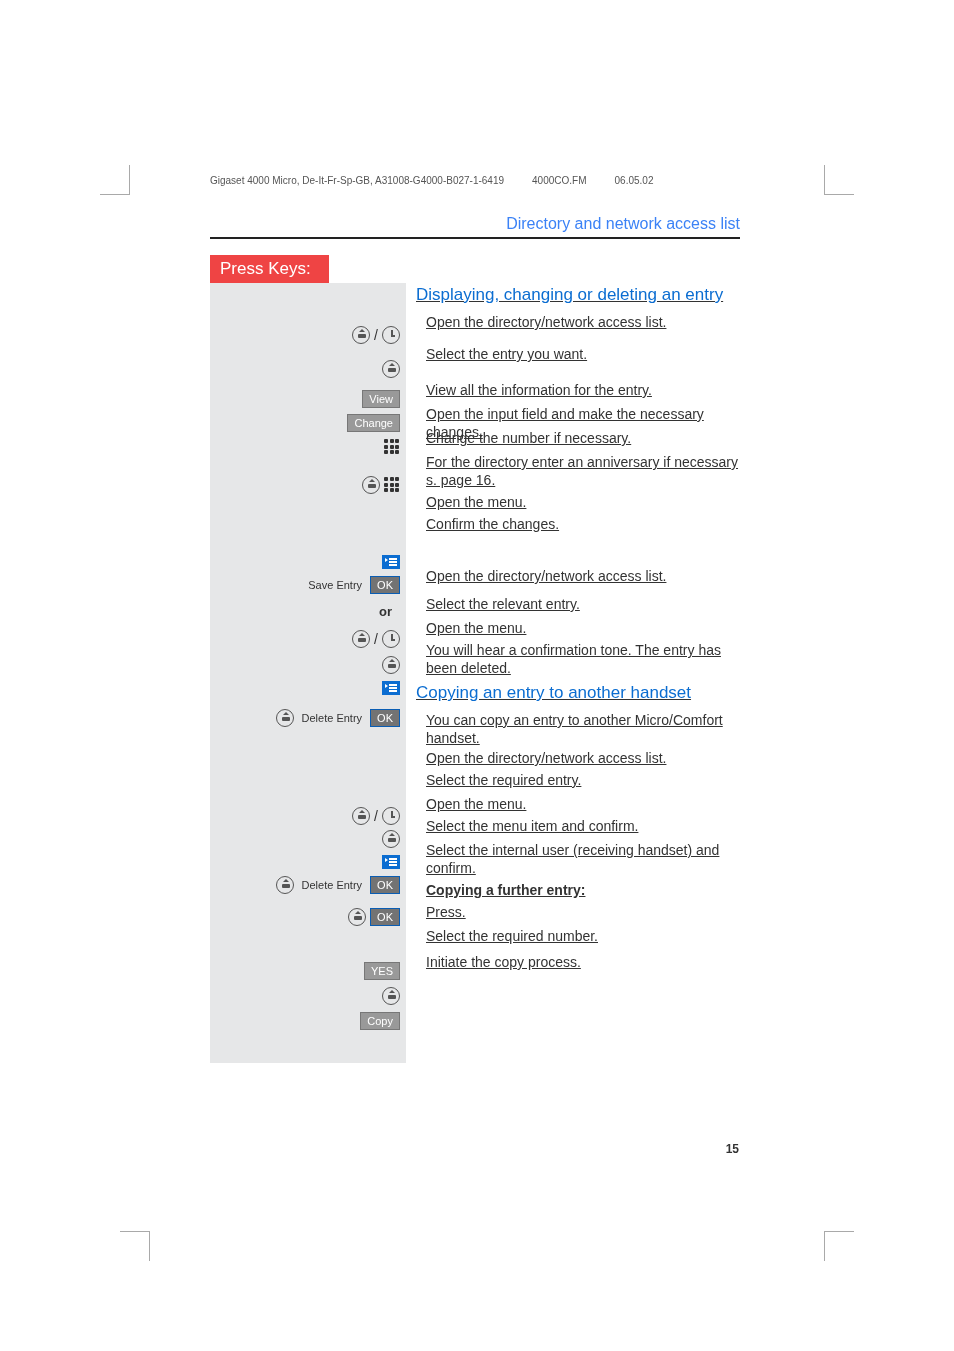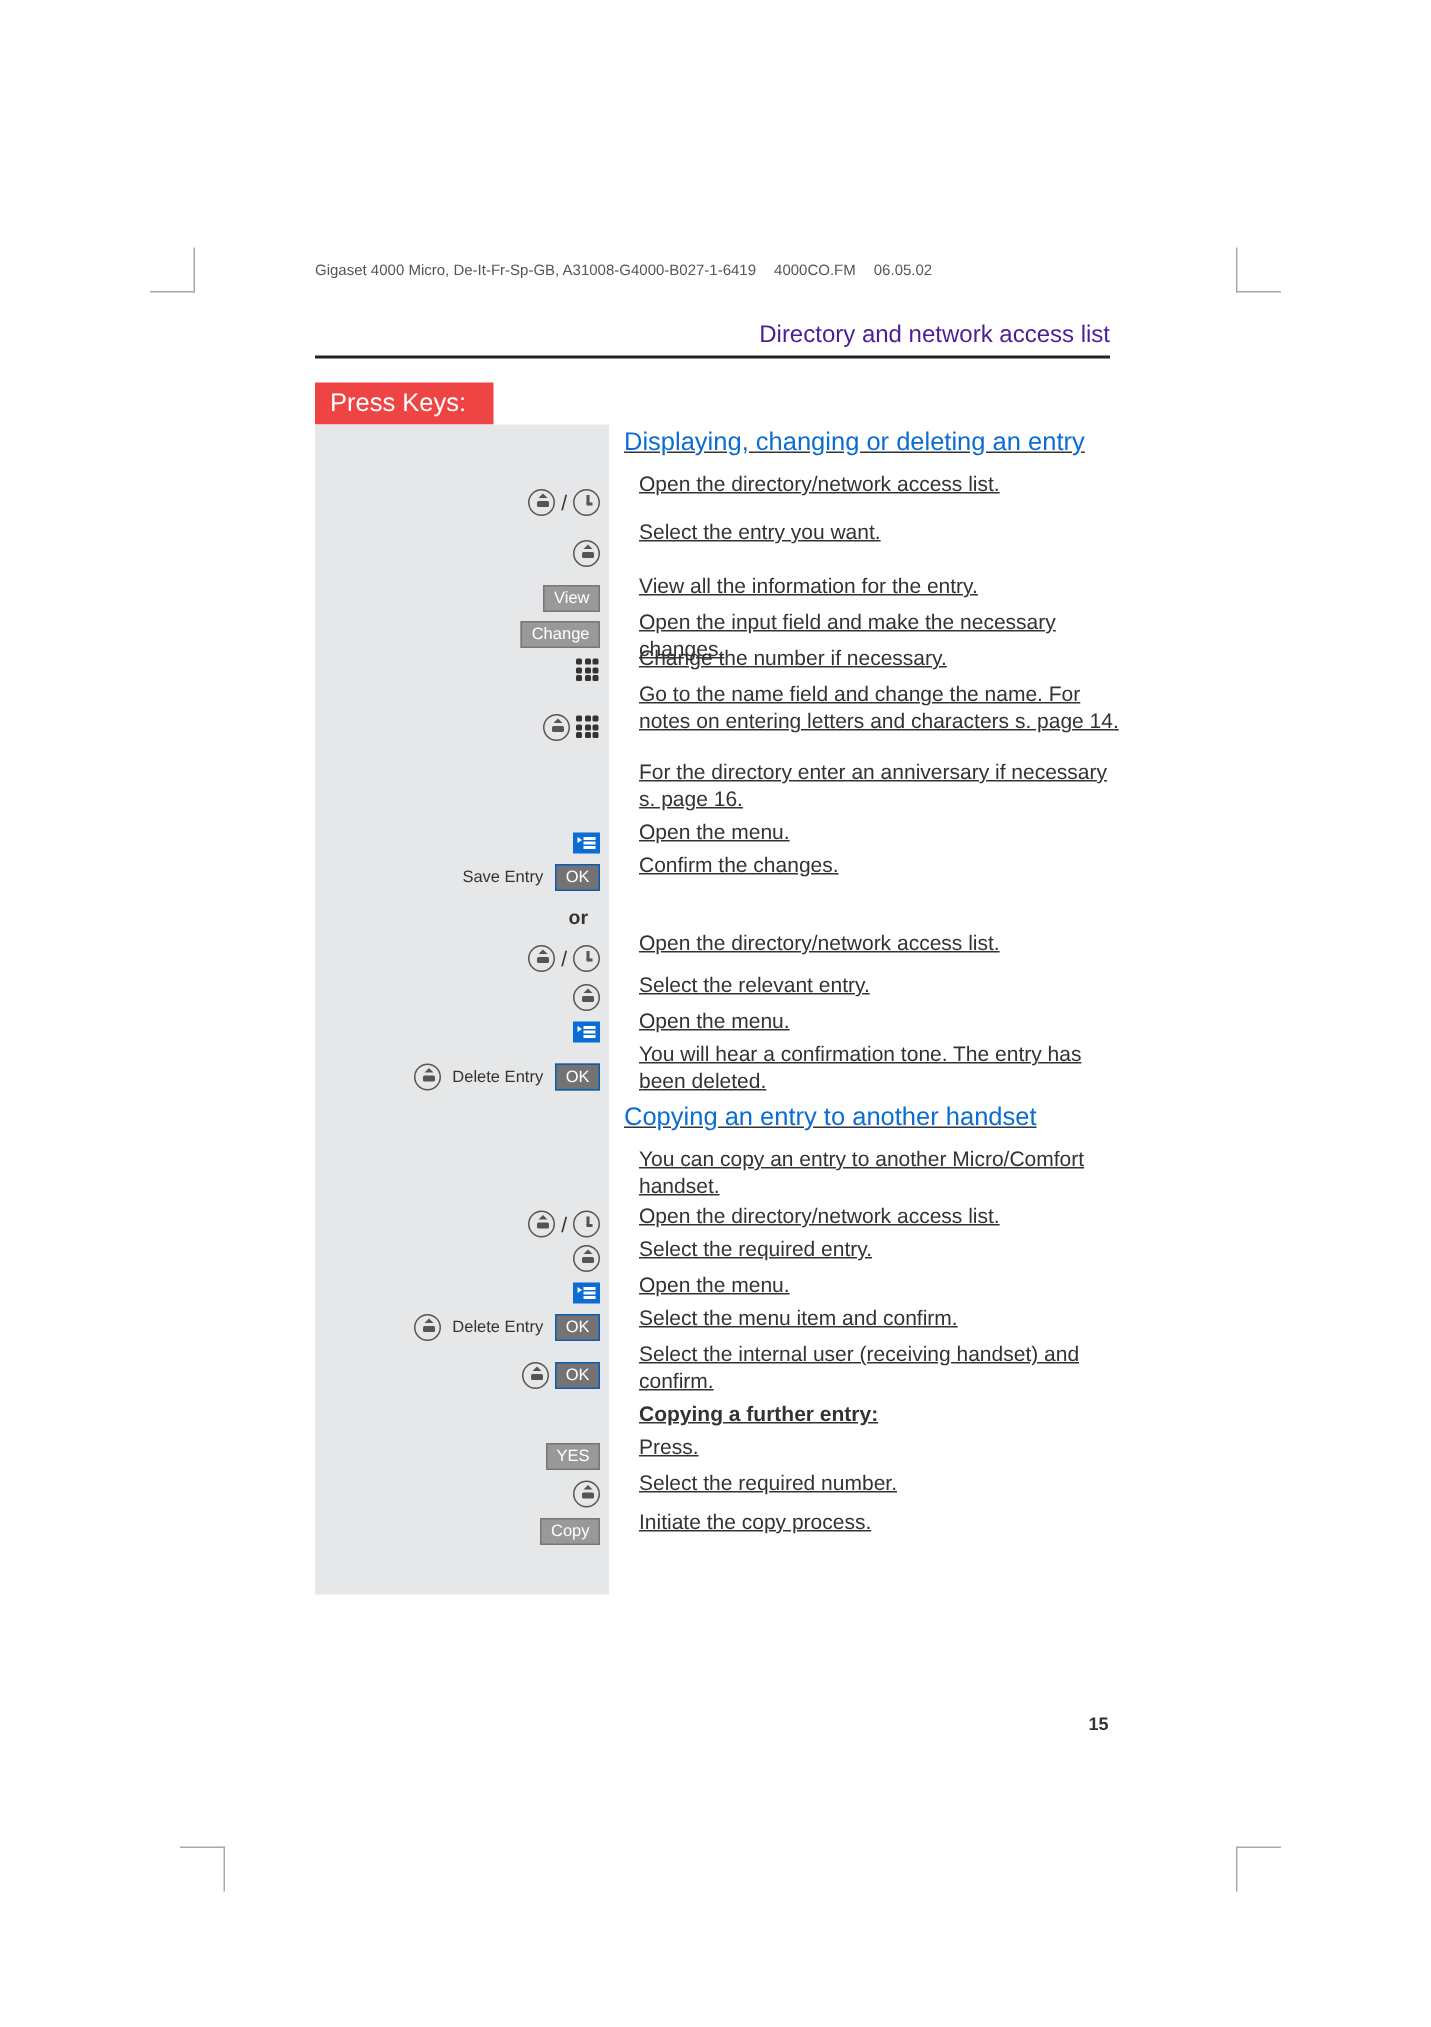--- a/index.html
+++ b/index.html
@@ -21,30 +21,30 @@
   .crop-bl { bottom: 90px; left: 120px; border-right: 1px solid #555; border-top: 1px solid #555; opacity: 0.5;}
   .crop-br { bottom: 90px; right: 100px; border-left: 1px solid #555; border-top: 1px solid #555; opacity: 0.5;}
   .header-line {
     position: absolute;
     top: 175px;
     left: 210px;
     width: 530px;
     font-size: 10px;
     color: #555;
     display: flex;
-    gap: 12px;
+    gap: 28px;
   }
   .section-header {
     position: absolute;
     top: 215px;
     left: 210px;
     width: 530px;
     text-align: right;
     font-size: 16px;
-    color: #4c1d95;
+    color: #3b82f6;
     border-bottom: 2px solid #222;
     padding-bottom: 4px;
   }
   .press-keys {
     position: absolute;
     top: 255px;
     left: 210px;
     background: #ef4444;
     color: #fff;
     font-size: 17px;
@@ -280,21 +280,20 @@
 
   <div class="right-col">
 
     <div class="subhead">Displaying, changing or deleting an entry</div>
 
     <div class="right-cell" style="height:32px">Open the directory/network access list.</div>
     <div class="right-cell" style="height:36px">Select the entry you want.</div>
     <div class="right-cell" style="height:24px">View all the information for the entry.</div>
     <div class="right-cell" style="height:24px">Open the input field and make the necessary changes.</div>
     <div class="right-cell" style="height:24px">Change the number if necessary.</div>
-    <div class="right-cell" style="height:52px">Go to the name field and change the name. For notes on entering letters and characters s. page 14.</div>
     <div class="right-cell" style="height:40px">For the directory enter an anniversary if necessary s. page 16.</div>
     <div class="right-cell" style="height:22px">Open the menu.</div>
     <div class="right-cell" style="height:24px">Confirm the changes.</div>
     <div class="right-cell" style="height:28px"></div>
     <div class="right-cell" style="height:28px">Open the directory/network access list.</div>
     <div class="right-cell" style="height:24px">Select the relevant entry.</div>
     <div class="right-cell" style="height:22px">Open the menu.</div>
     <div class="right-cell" style="height:38px">You will hear a confirmation tone. The entry has been deleted.</div>
 
     <div class="subhead" style="margin-top:4px">Copying an entry to another handset</div>

